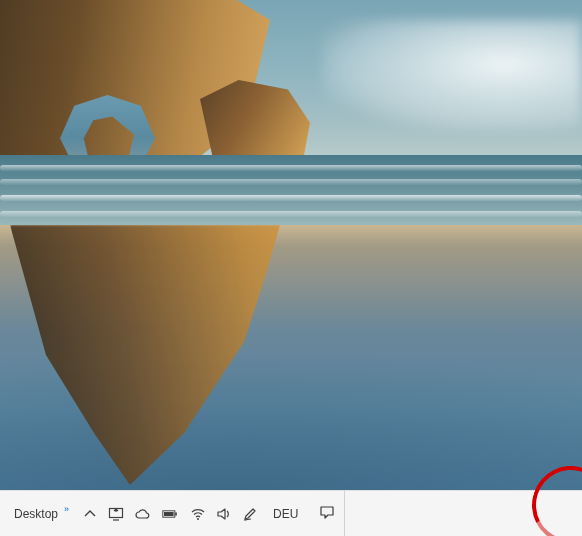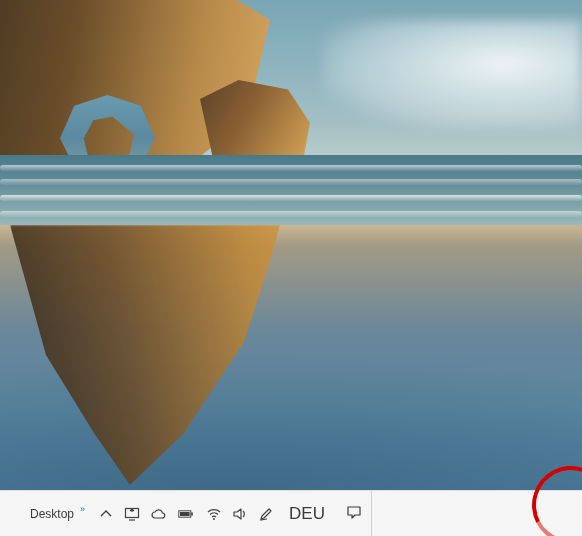--- a/index.html
+++ b/index.html
@@ -87,21 +87,20 @@
   .taskbar {
     position: absolute;
     bottom: 0; left: 0;
     width: 582px; height: 46px;
     background: #F5F5F5;
     border-top: 1px solid #E0E0E0;
     display: flex;
     align-items: center;
     color: #3A3A3A;
     font-size: 12px;
-    padding-left: 16px;
   }
   .toolbar-label {
     padding: 0 6px 0 14px;
   }
   .toolbar-chevrons {
     color: #0066CC;
     font-size: 9px;
     padding-right: 8px;
     margin-top: -10px;
     cursor: pointer;
@@ -112,21 +111,21 @@
     align-items: center;
     justify-content: center;
     cursor: pointer;
     color: #404040;
   }
   .tray-icon svg { width: 16px; height: 16px; display:block; }
   .tray-icon.wide { width: 30px; }
   .lang {
     padding: 0 10px;
     cursor: pointer;
-    font-size: 17px;
+    font-size: 12px;
   }
   .clock {
     text-align: center;
     line-height: 1.25;
     padding: 0 10px;
     cursor: pointer;
     font-size: 12px;
   }
   .notif {
     width: 34px;

